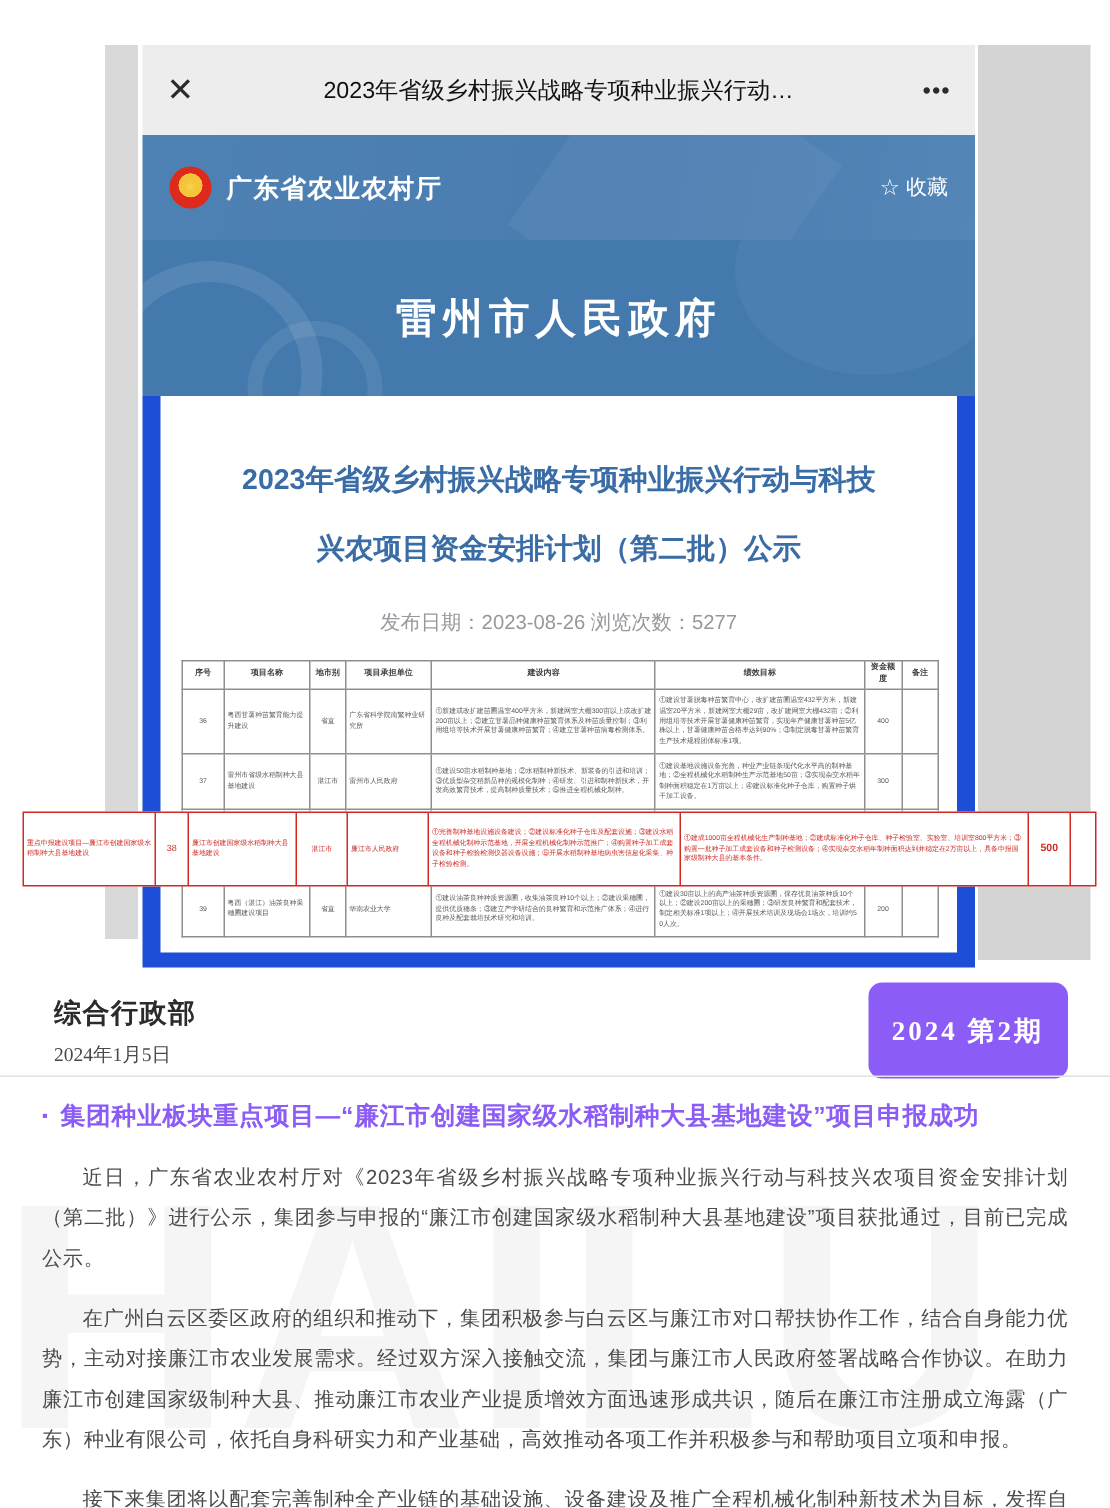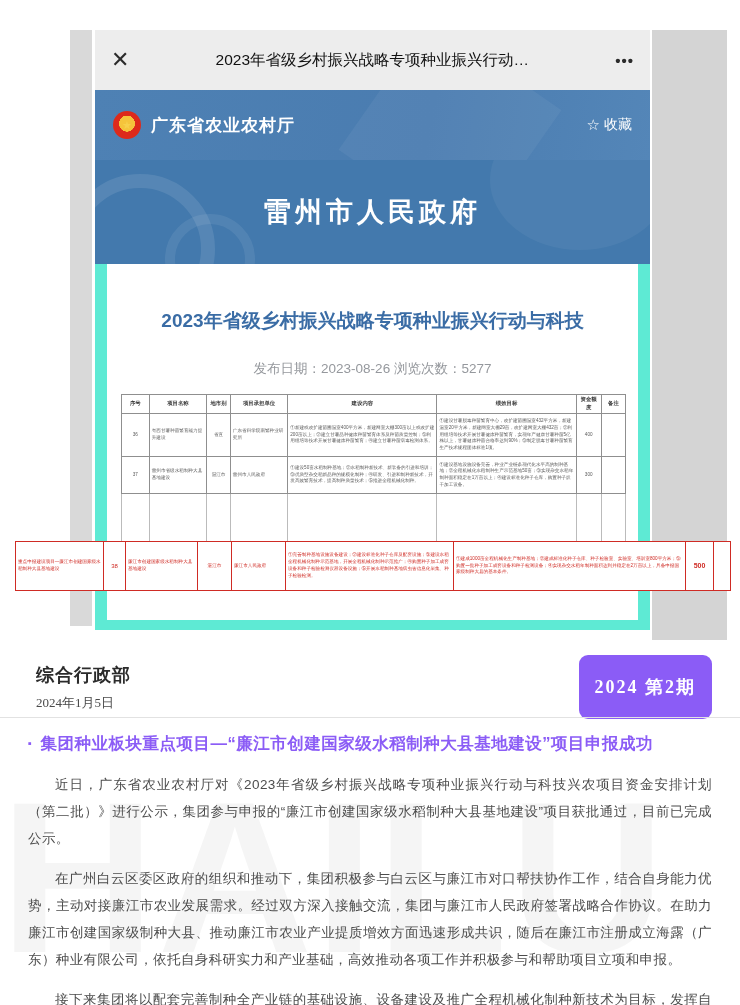--- a/index.html
+++ b/index.html
@@ -40,21 +40,21 @@
   .banner { height:104px; background:#4379ad; position:relative; overflow:hidden;
     display:flex; align-items:center; justify-content:center; }
   .banner .deco1 { position:absolute; left:-30px; bottom:-60px; width:150px; height:150px; border-radius:50%;
     border:14px solid rgba(255,255,255,0.10); }
   .banner .deco2 { position:absolute; left:70px; bottom:-40px; width:90px; height:90px; border-radius:50%;
     border:10px solid rgba(255,255,255,0.08); }
   .banner .deco3 { position:absolute; right:-20px; top:-50px; width:180px; height:140px; border-radius:50%;
     background:rgba(255,255,255,0.05); }
   .banner-title { color:#fff; font-size:27px; font-weight:bold; letter-spacing:4px; z-index:1; }
   
-  .content-wrap { background:#5eead4; padding:0 12px 10px; }
+  .content-wrap { background:#1d4ed8; padding:0 12px 10px; }
   .card { background:#fff; padding:34px 0 10px; min-height:356px; }
   .art-title { text-align:center; color:#3a6ca5; font-size:19px; font-weight:bold; line-height:46px; }
   .art-meta { text-align:center; color:#95989d; font-size:13.5px; margin-top:16px; }
   
   .gov-table { margin:16px 10px 0 14px; width:505px; border-collapse:collapse; table-layout:fixed;
     font-size:4.6px; color:#5a5a5a; }
   .gov-table th, .gov-table td { border:0.7px solid #8f8f8f; padding:1px 2px; vertical-align:middle;
     line-height:1.45; word-break:break-all; }
   .gov-table th { font-size:5.4px; font-weight:bold; color:#3f3f3f; text-align:center; height:19px; }
   .gov-table td.c { text-align:center; }
@@ -121,20 +121,21 @@
       <div class="banner">
         <span class="deco1"></span>
         <span class="deco2"></span>
         <span class="deco3"></span>
         <span class="banner-title">雷州市人民政府</span>
       </div>
 
       <div class="content-wrap">
         <div class="card">
           <div class="art-title">2023年省级乡村振兴战略专项种业振兴行动与科技</div>
+          <div class="art-title">兴农项目资金安排计划（第二批）公示</div>
           <div class="art-meta">发布日期：2023-08-26  浏览次数：5277</div>
 
           <table class="gov-table">
             <colgroup>
               <col style="width:5.5%">
                 <col style="width:11.4%">
                 <col style="width:4.7%">
                 <col style="width:11.4%">
               <col style="width:29.6%">
                 <col style="width:27.6%">

